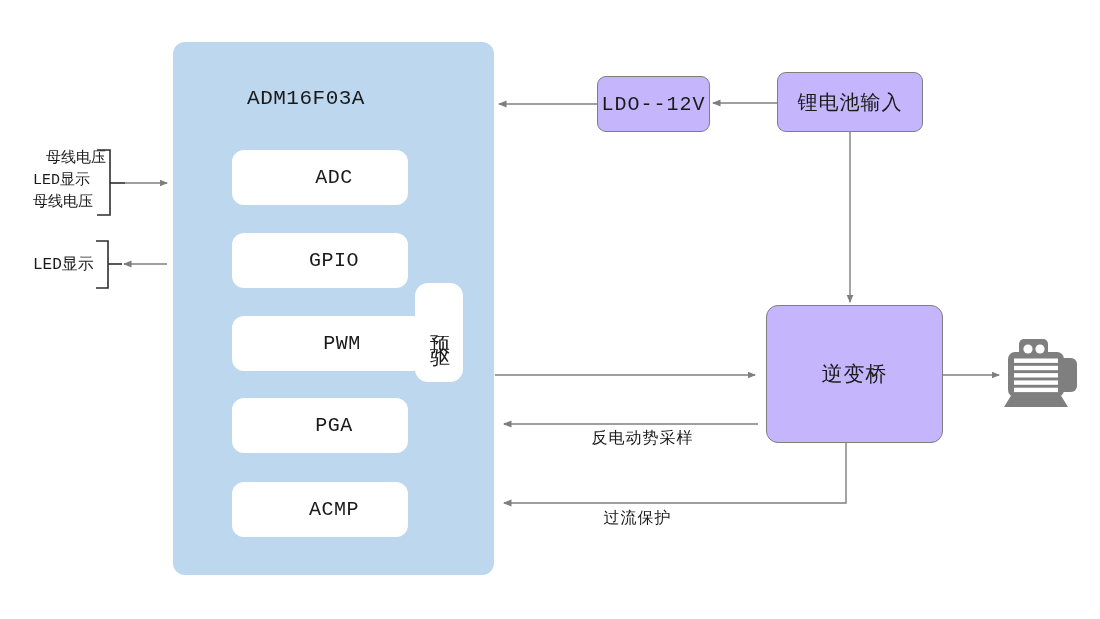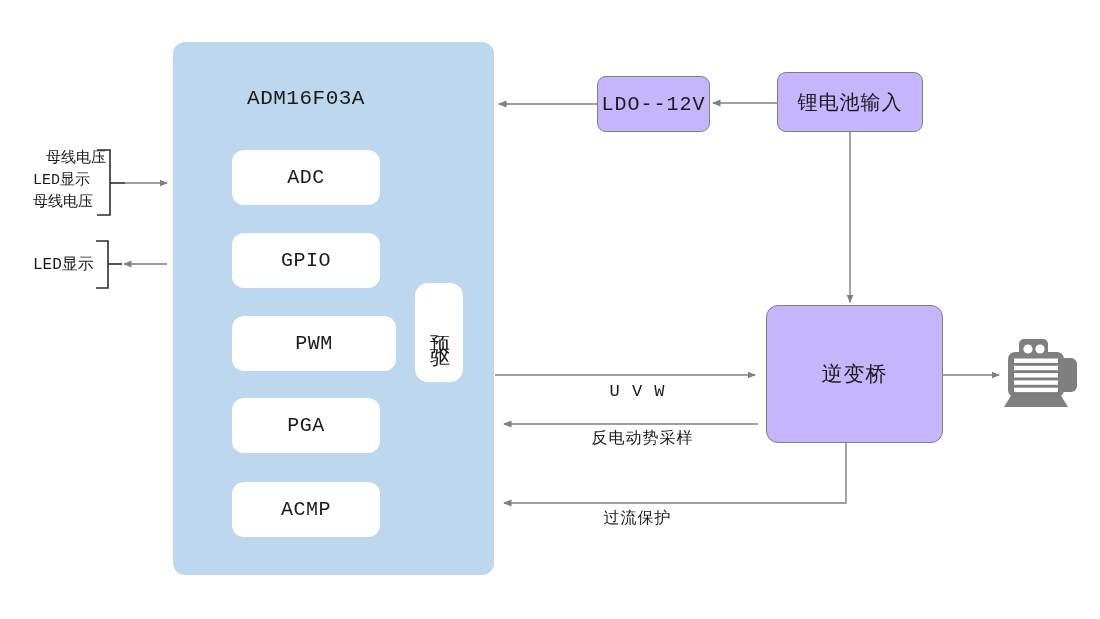--- a/index.html
+++ b/index.html
@@ -13,21 +13,21 @@
 
   .chip{
     background:#bdd7ee;border-radius:12px;
   }
   .chip-title{
     font-size:21px;color:#1a1a1a;text-align:center;letter-spacing:.5px;
   }
   .blockbox{
     background:#ffffff;border-radius:12px;
     display:flex;align-items:center;justify-content:center;
-    font-size:20px;color:#1a1a1a;letter-spacing:.5px;
+    font-size:20px;color:#1a1a1a;letter-spacing:.5px;padding-left:28px;
   }
   .predriver{
     background:#ffffff;border-radius:13px;
     display:flex;align-items:center;justify-content:center;
     font-size:20px;color:#1a1a1a;
     writing-mode:vertical-rl;text-orientation:upright;letter-spacing:14px;
   }
   .node{
     background:#c4b5fd;border:1.4px solid #7f7f7f;border-radius:9px;
     display:flex;align-items:center;justify-content:center;
@@ -89,21 +89,20 @@
   <div class="abs side-label" style="left:46px;top:148px;">母线电压</div>
   <div class="abs side-label" style="left:33px;top:170px;">LED显示</div>
   <div class="abs side-label" style="left:33px;top:192px;">母线电压</div>
   <div class="abs led-label" style="left:33px;top:254px;">LED显示</div>
 
   <div class="abs node" style="left:597px;top:76px;width:113px;height:56px;">LDO--12V</div>
   <div class="abs node" style="left:777px;top:72px;width:146px;height:60px;">锂电池输入</div>
 
   <div class="abs node" style="left:766px;top:305px;width:177px;height:138px;font-size:21px;border-radius:12px;">逆变桥</div>
 
-  <div class="abs wire-label" style="left:565px;top:382px;width:145px;">U V W</div>
   <div class="abs wire-label" style="left:565px;top:428px;width:155px;font-size:16px;">反电动势采样</div>
   <div class="abs wire-label" style="left:565px;top:508px;width:145px;font-size:16px;">过流保护</div>
 
   <svg class="abs" style="left:998px;top:330px;" width="92" height="82" viewBox="0 0 92 82">
     <g fill="#7f7f7f">
       <polygon points="14,64 62,64 70,77 6,77"></polygon>
       <rect x="21" y="9" width="29" height="20" rx="5"></rect>
       <rect x="60" y="28" width="19" height="34" rx="6"></rect>
       <rect x="10" y="22" width="56" height="45" rx="7"></rect>
     </g>

